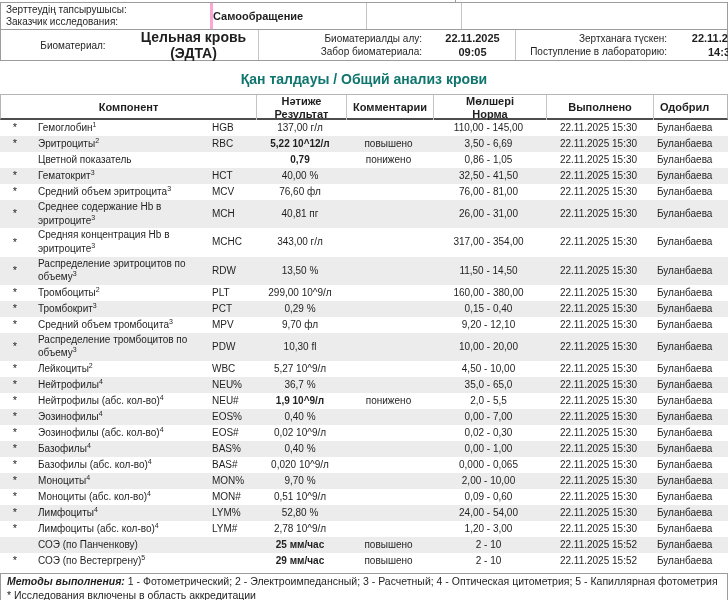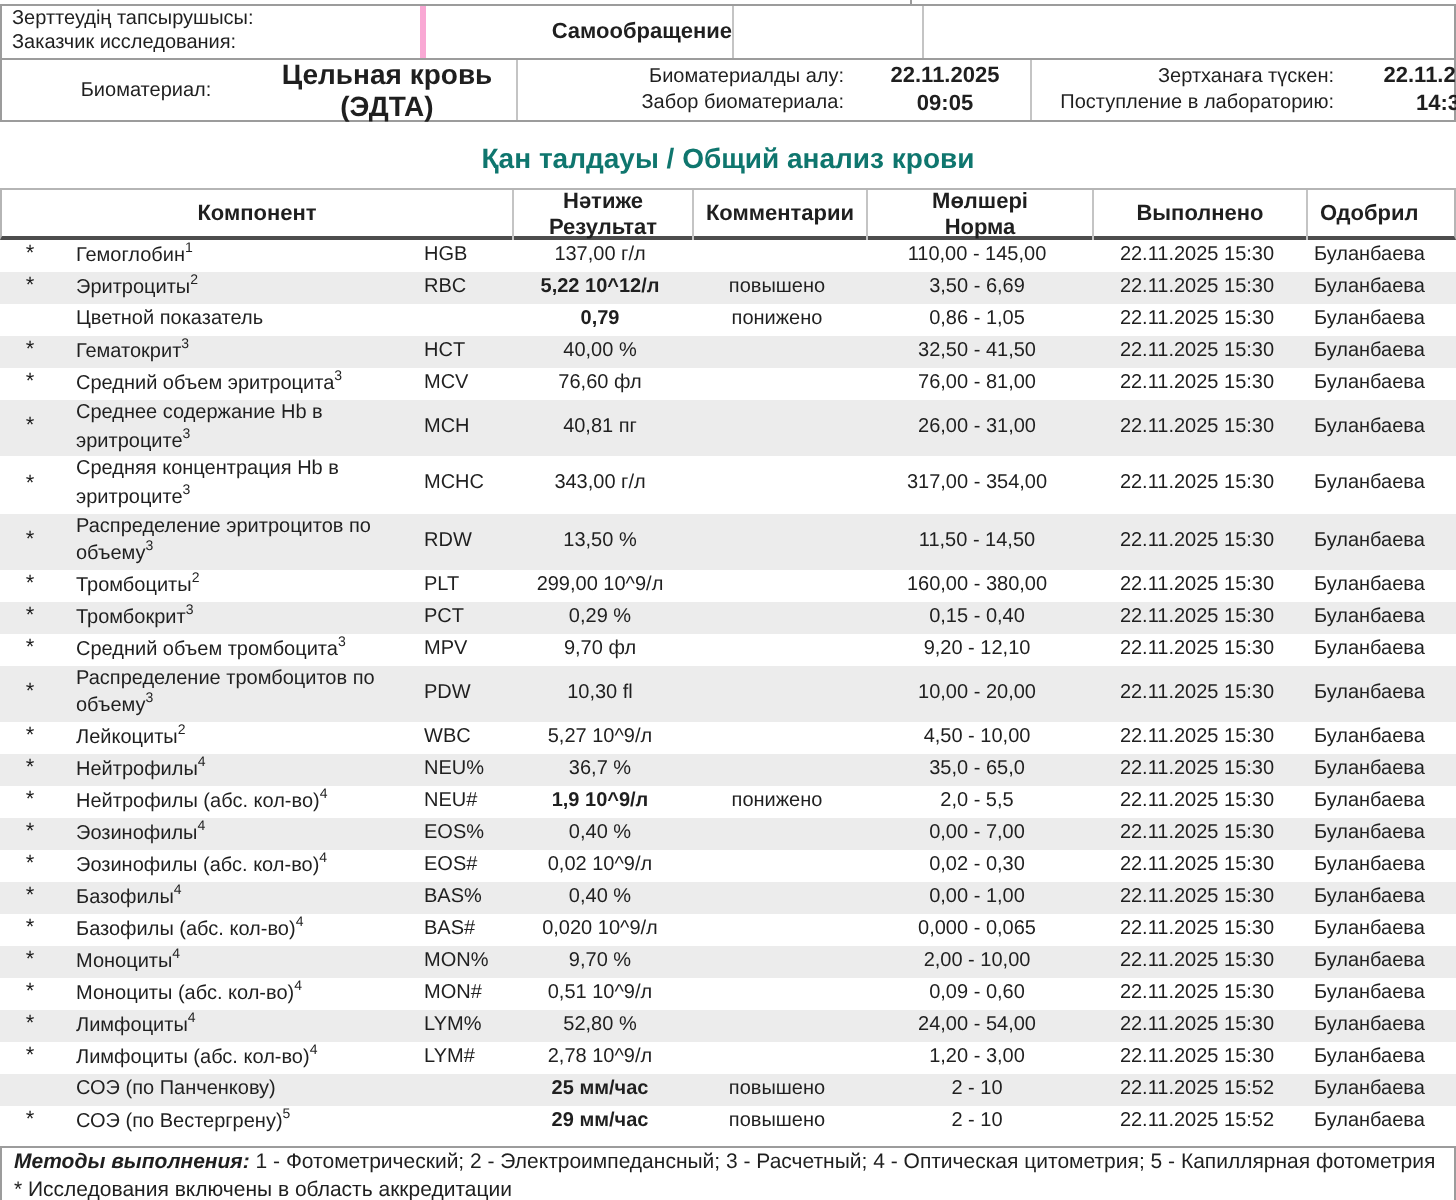--- a/index.html
+++ b/index.html
@@ -7,21 +7,21 @@
     width:728px;height:600px;overflow:hidden;background:#ffffff;color:#1f1f1f;
     font-family:"Liberation Sans","DejaVu Sans",sans-serif;font-size:10px;
   }
   
   .top-cut{height:2px;border-bottom:1px solid #9c9c9c;position:relative;}
   .top-cut .tick{position:absolute;left:455px;top:0;width:1px;height:2px;background:#9c9c9c;}
   .hdr-row{display:flex;align-items:stretch;border-left:1px solid #9c9c9c;border-right:1px solid #9c9c9c;border-bottom:1px solid #9c9c9c;box-sizing:border-box;}
   .hdr-row .c{box-sizing:border-box;display:flex;flex-direction:column;justify-content:center;}
   .req-row{height:27px;}
   .req-labels{width:212px;padding-left:5px;border-right:3px solid #f9a8d4;line-height:1.25;}
-  .req-value{width:154px;text-align:right;font-weight:bold;font-size:11px;border-right:1px solid #c4c4c4;}
+  .req-value{width:154px;text-align:left;font-weight:bold;font-size:11px;border-right:1px solid #c4c4c4;}
   .req-empty1{width:95px;border-right:1px solid #c4c4c4;}
   .req-empty2{flex:1;}
   .bio-row{height:31px;}
   .bio-label{width:128px;text-align:center;padding-left:16px;}
   .bio-value{width:130px;text-align:center;font-weight:bold;font-size:14px;line-height:1.15;border-right:1px solid #c4c4c4;}
   .pair{width:257px;flex-direction:row !important;align-items:center;border-right:1px solid #c4c4c4;}
   .pair .lbl{flex:1;text-align:right;padding-right:8px;line-height:1.3;}
   .pair .val{width:85px;text-align:center;font-weight:bold;font-size:11px;line-height:1.3;flex:none;}
   .pair-last{flex:1;flex-direction:row !important;align-items:center;border-right:none;}
   .pair-last .lbl{flex:1;text-align:right;padding-right:4px;line-height:1.3;}

